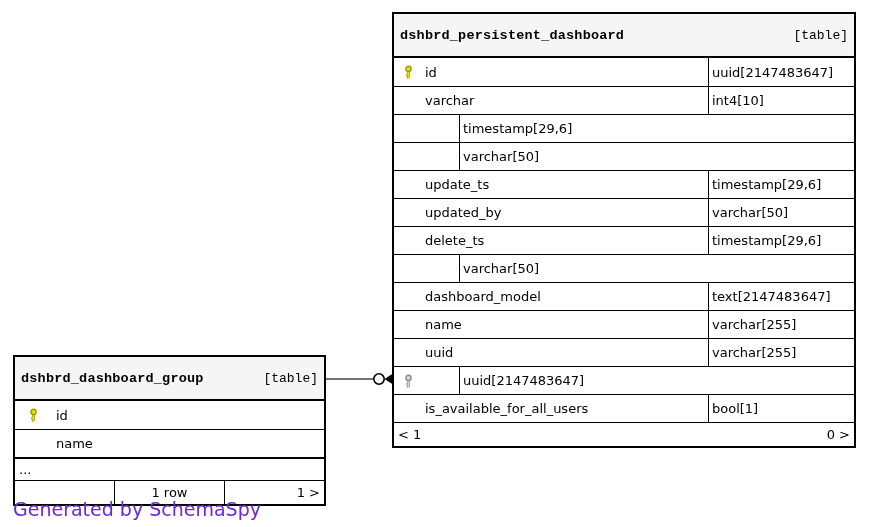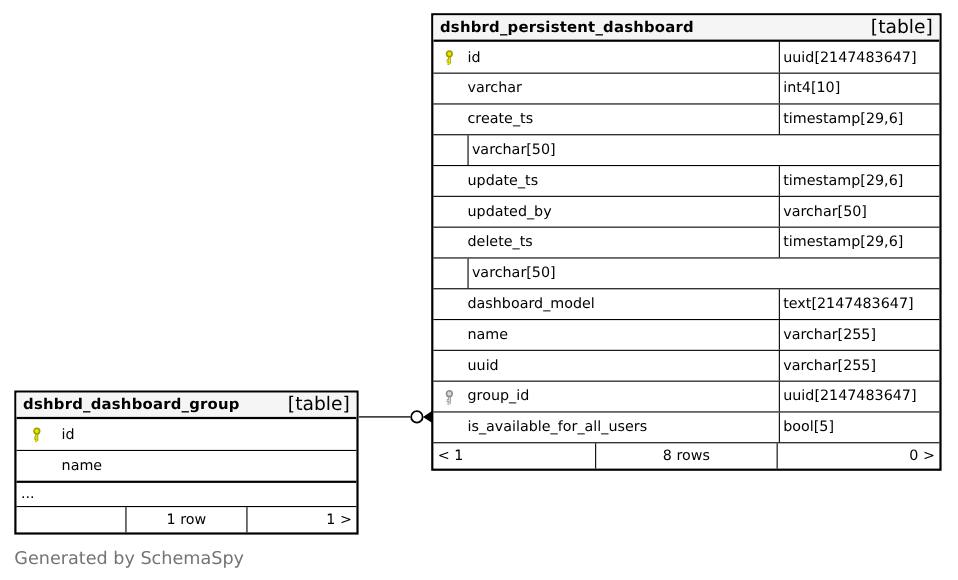--- a/index.html
+++ b/index.html
@@ -9,55 +9,56 @@
     color:#000;font-size:13px;
   }
   .tbl{
     position:absolute;box-sizing:border-box;
     border:2px solid var(--c-border,#000);background:#fff;
   }
   .tbl-left{left:13px;top:355px;width:313px;}
   .tbl-right{left:392px;top:12px;width:464px;}
   .tbl-header{
     display:flex;justify-content:space-between;align-items:center;
-    height:24px;padding:0 6px;background:var(--c-header-bg,#f5f5f5);
-    border-bottom:2px solid var(--c-border,#000);box-sizing:border-box;
+    height:44px;padding:0 6px;background:var(--c-header-bg,#f5f5f5);
+    border-bottom:2px solid var(--c-border,#000);box-sizing:border-box;font-family:Liberation Mono, monospace;
   }
   .tbl-title{font-weight:bold;font-size:13.5px;letter-spacing:.2px;}
-  .tbl-badge{font-size:17px;}
+  .tbl-badge{font-size:13px;}
   .rows{display:block;}
   .row{
     display:flex;align-items:center;height:28px;padding-left:8px;box-sizing:border-box;
   }
   .row + .row{border-top:1px solid var(--c-border,#000);}
   .tbl-left .row{padding-left:12px;}
   .key-icon{flex:0 0 13px;width:13px;height:14px;margin-right:10px;--kf:transparent;--ks:transparent;}
   .tbl-left .key-icon{margin-right:16px;}
   .key-icon[data-key="none"] svg{visibility:hidden;}
   .key-icon[data-key="primary"]{--kf:var(--c-primary-key,#e4e400);--ks:#9c9c00;}
   .key-icon[data-key="foreign"]{--kf:var(--c-foreign-key,#d8d8d8);--ks:#8c8c8c;}
   .col-name{flex:1 1 auto;white-space:nowrap;}
   .col-type{
     flex:0 0 146px;width:146px;align-self:stretch;display:flex;align-items:center;
     border-left:1px solid var(--c-border,#000);padding-left:3px;box-sizing:border-box;
     white-space:nowrap;
+    margin-left:34px;
   }
   .ellipsis-row{
     height:23px;display:flex;align-items:center;padding-left:4px;
     border-top:2px solid var(--c-border,#000);box-sizing:border-box;
   }
   .tbl-footer{
     display:flex;height:24px;border-top:1px solid var(--c-border,#000);box-sizing:border-box;
   }
   .f-cell{display:flex;align-items:center;box-sizing:border-box;white-space:nowrap;}
   .f-left{flex:0 0 32%;padding-left:4px;}
   .f-mid{flex:0 0 36%;justify-content:center;border-left:1px solid var(--c-border,#000);border-right:1px solid var(--c-border,#000);}
   .f-right{flex:1 1 auto;justify-content:flex-end;padding-right:4px;}
   .connector{position:absolute;left:326px;top:368px;}
-  .caption{position:absolute;left:13px;top:498px;font-size:16px;color:#737373;}
+  .caption{position:absolute;left:13px;top:498px;font-size:19px;color:#6d28d9;}
 </style>
 </head>
 <body>
 
 <div id="canvas">
 
   <div class="tbl tbl-right">
     <div class="tbl-header">
       <span class="tbl-title">dshbrd_persistent_dashboard</span>
       <span class="tbl-badge">[table]</span>
@@ -86,21 +87,20 @@
     <span class="col-type">int4[10]</span>
   </div>
         <div class="row">
     <span class="key-icon" data-key="none">
       <svg viewBox="0 0 13 14" width="13" height="14" aria-hidden="true">
         <path d="M6.5 6.2 V13 M6.5 10.2 H4.1 M6.5 12.9 H4.9" stroke="var(--ks)" stroke-width="2.6" fill="none"></path>
         <path d="M6.5 6.2 V13 M6.5 10.2 H4.1 M6.5 12.9 H4.9" stroke="var(--kf)" stroke-width="1.2" fill="none"></path>
         <circle cx="6.5" cy="3.9" r="2.6" fill="var(--kf)" stroke="var(--ks)" stroke-width="1.4"></circle>
       </svg>
     </span>
-    <span class="col-name">create_ts</span>
     <span class="col-type">timestamp[29,6]</span>
   </div>
         <div class="row">
     <span class="key-icon" data-key="none">
       <svg viewBox="0 0 13 14" width="13" height="14" aria-hidden="true">
         <path d="M6.5 6.2 V13 M6.5 10.2 H4.1 M6.5 12.9 H4.9" stroke="var(--ks)" stroke-width="2.6" fill="none"></path>
         <path d="M6.5 6.2 V13 M6.5 10.2 H4.1 M6.5 12.9 H4.9" stroke="var(--kf)" stroke-width="1.2" fill="none"></path>
         <circle cx="6.5" cy="3.9" r="2.6" fill="var(--kf)" stroke="var(--ks)" stroke-width="1.4"></circle>
       </svg>
     </span>
@@ -183,38 +183,36 @@
     <span class="col-type">varchar[255]</span>
   </div>
         <div class="row">
     <span class="key-icon" data-key="foreign">
       <svg viewBox="0 0 13 14" width="13" height="14" aria-hidden="true">
         <path d="M6.5 6.2 V13 M6.5 10.2 H4.1 M6.5 12.9 H4.9" stroke="var(--ks)" stroke-width="2.6" fill="none"></path>
         <path d="M6.5 6.2 V13 M6.5 10.2 H4.1 M6.5 12.9 H4.9" stroke="var(--kf)" stroke-width="1.2" fill="none"></path>
         <circle cx="6.5" cy="3.9" r="2.6" fill="var(--kf)" stroke="var(--ks)" stroke-width="1.4"></circle>
       </svg>
     </span>
-    <span class="col-name">group_id</span>
     <span class="col-type">uuid[2147483647]</span>
   </div>
         <div class="row">
     <span class="key-icon" data-key="none">
       <svg viewBox="0 0 13 14" width="13" height="14" aria-hidden="true">
         <path d="M6.5 6.2 V13 M6.5 10.2 H4.1 M6.5 12.9 H4.9" stroke="var(--ks)" stroke-width="2.6" fill="none"></path>
         <path d="M6.5 6.2 V13 M6.5 10.2 H4.1 M6.5 12.9 H4.9" stroke="var(--kf)" stroke-width="1.2" fill="none"></path>
         <circle cx="6.5" cy="3.9" r="2.6" fill="var(--kf)" stroke="var(--ks)" stroke-width="1.4"></circle>
       </svg>
     </span>
     <span class="col-name">is_available_for_all_users</span>
-    <span class="col-type">bool[5]</span>
+    <span class="col-type">bool[1]</span>
   </div>
       </div>
     <div class="tbl-footer">
       <span class="f-cell f-left">&lt; 1</span>
-      <span class="f-cell f-mid">8 rows</span>
       <span class="f-cell f-right">0 &gt;</span>
     </div>
   </div>
 
   <div class="tbl tbl-left">
     <div class="tbl-header">
       <span class="tbl-title">dshbrd_dashboard_group</span>
       <span class="tbl-badge">[table]</span>
     </div>
     <div class="rows">

